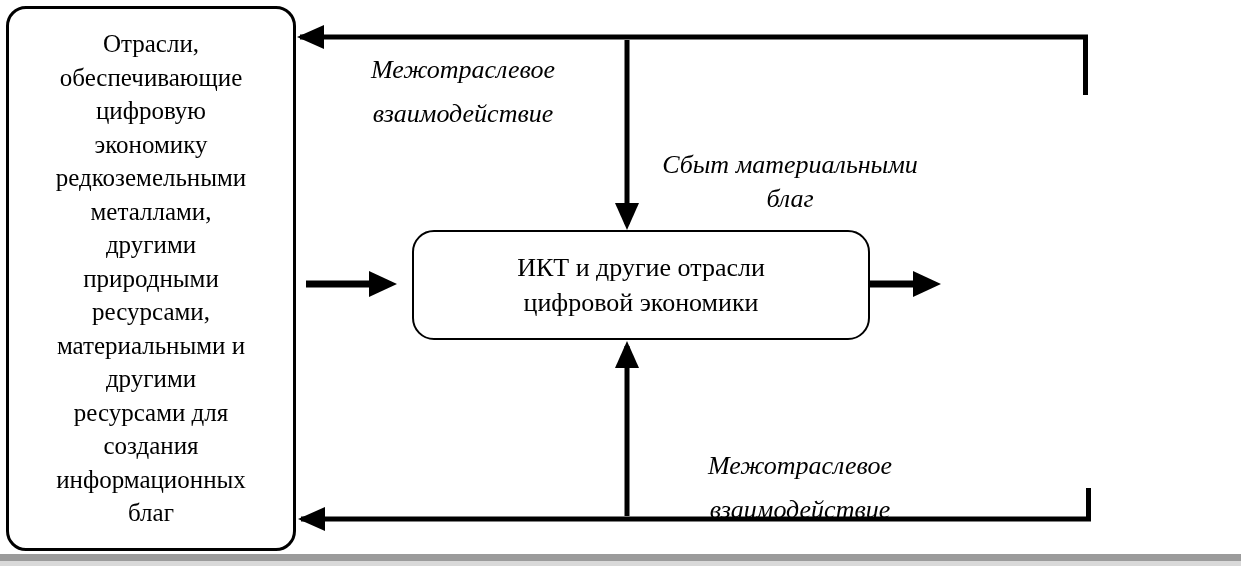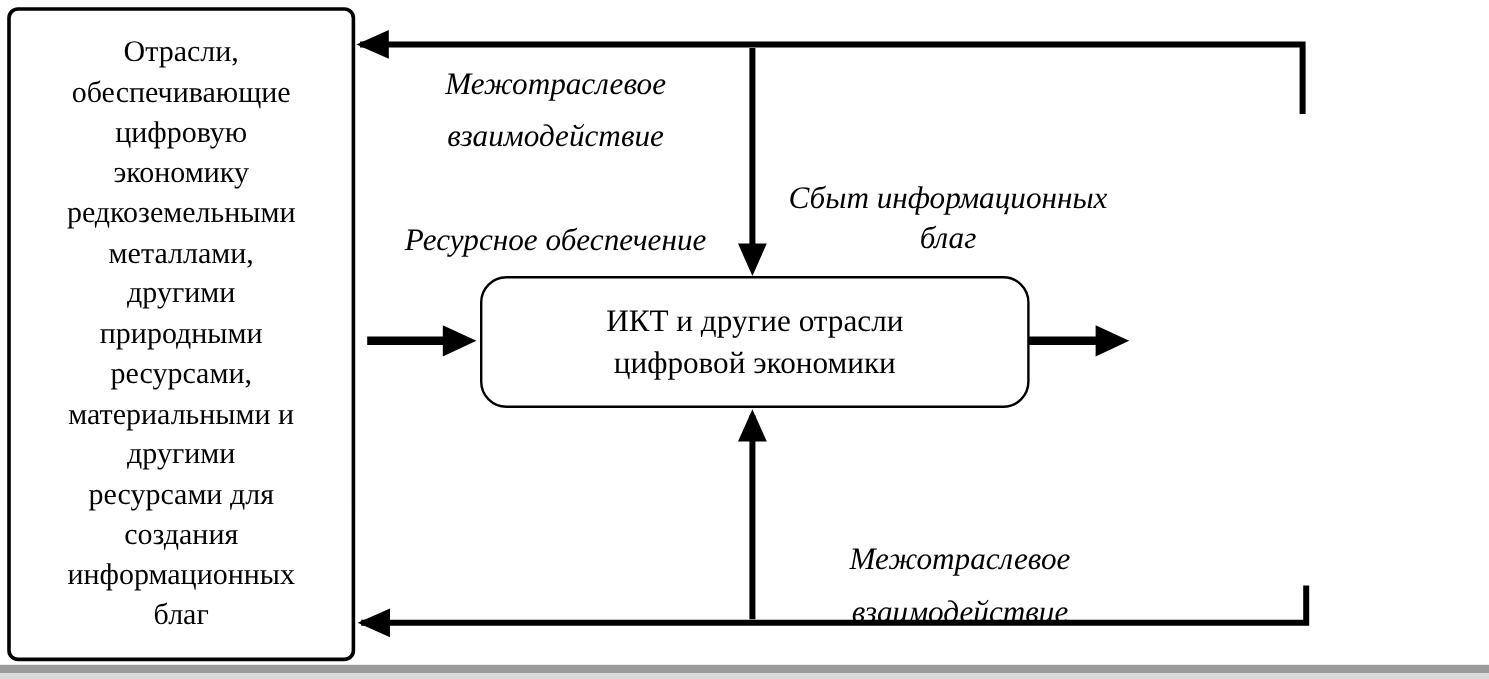--- a/index.html
+++ b/index.html
@@ -32,27 +32,27 @@
     align-items: center;
     justify-content: center;
     text-align: center;
     white-space: pre-line;
   }
   .left-box {
     left: 6px;
     top: 6px;
     width: 290px;
     height: 545px;
-    border-radius: 9px;
+    border-radius: 20px;
     font-size: 25px;
     line-height: 33.5px;
     padding: 4px 11px;
   }
   .center-box {
-    left: 400px;
+    left: 412px;
     top: 230px;
     width: 458px;
     height: 110px;
     border-width: 2.5px;
     border-radius: 22px;
     font-size: 26px;
     line-height: 35px;
     padding: 2px 10px;
   }
   .flow-label {
@@ -129,23 +129,22 @@
   </div>
 
   <div class="box center-box">
     <div>ИКТ и другие отрасли
 цифровой экономики</div>
   </div>
 
   <div class="flow-label label-top">Межотраслевое
 взаимодействие</div>
 
-  <div class="flow-label label-resource">Ресурсное обеспечение</div>
 
-  <div class="flow-label label-sales">Сбыт информационных
+  <div class="flow-label label-sales">Сбыт материальными
 благ</div>
 
   <div class="flow-label label-bottom">Межотраслевое
 взаимодействие</div>
 
   <div class="page-edge"></div>
   <div class="page-edge-below"></div>
 
 </div>
 

